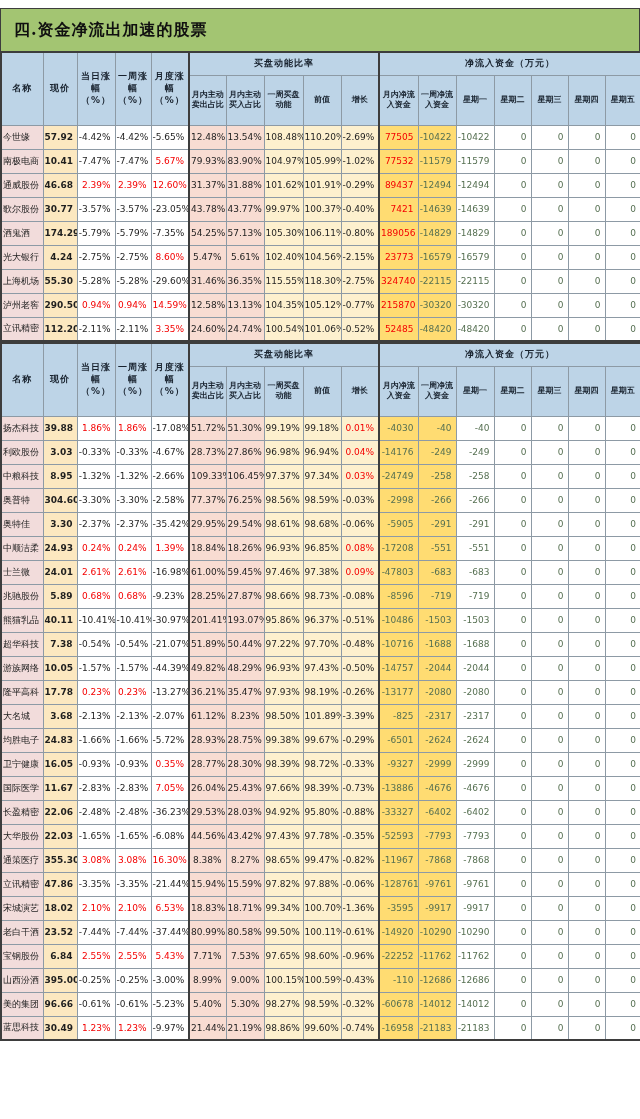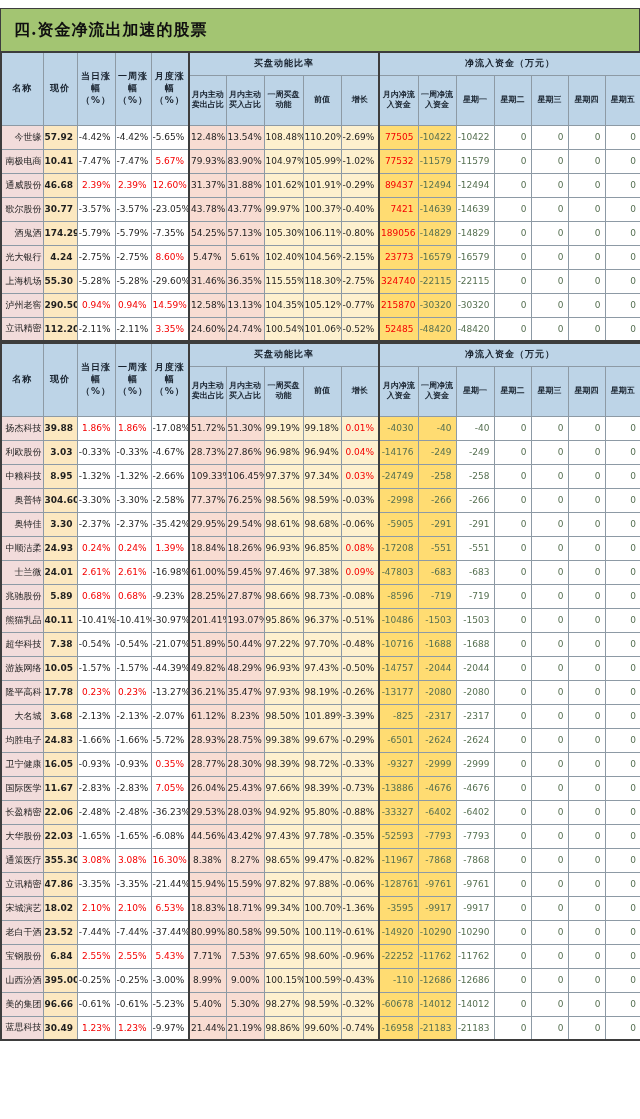--- a/index.html
+++ b/index.html
@@ -31,21 +31,21 @@
     padding:1px;white-space:normal;word-break:break-all;
     line-height:1.3;text-align:center;vertical-align:middle;
   }
   thead tr.group-row th{height:23px;font-size:9px;letter-spacing:1px;}
   thead tr.sub-row th{height:50px;}
   td{
     height:24px;font-size:9px;color:#1e1e1e;
     padding:0 4px 0 1px;text-align:right;white-space:nowrap;
     vertical-align:middle;background:#fff;
   }
-  td.c-name{background:var(--name-bg,#f2dcdb);text-align:right;padding:0 1px;}
+  td.c-name{background:var(--name-bg,#f2dcdb);text-align:left;padding:0 1px;}
   td.c-price{background:var(--price-bg,#fce8c0);font-weight:bold;}
   td.c-pct{background:#ffffff;}
   td.c-ratio{background:var(--ratio-bg,#f8dcd2);}
   td.c-yellow{background:var(--yellow-bg,#fdf0ce);}
   td.c-gold{background:var(--gold-bg,#ffdc72);}
   td.c-week{background:#ffffff;}
   .t-red{color:var(--up-red,#f40000);}
   .t-green{color:var(--down-green,#567052);}
   .t-black{color:#1e1e1e;}
   .sep-left{border-left:2px solid #3d3d3d;}

